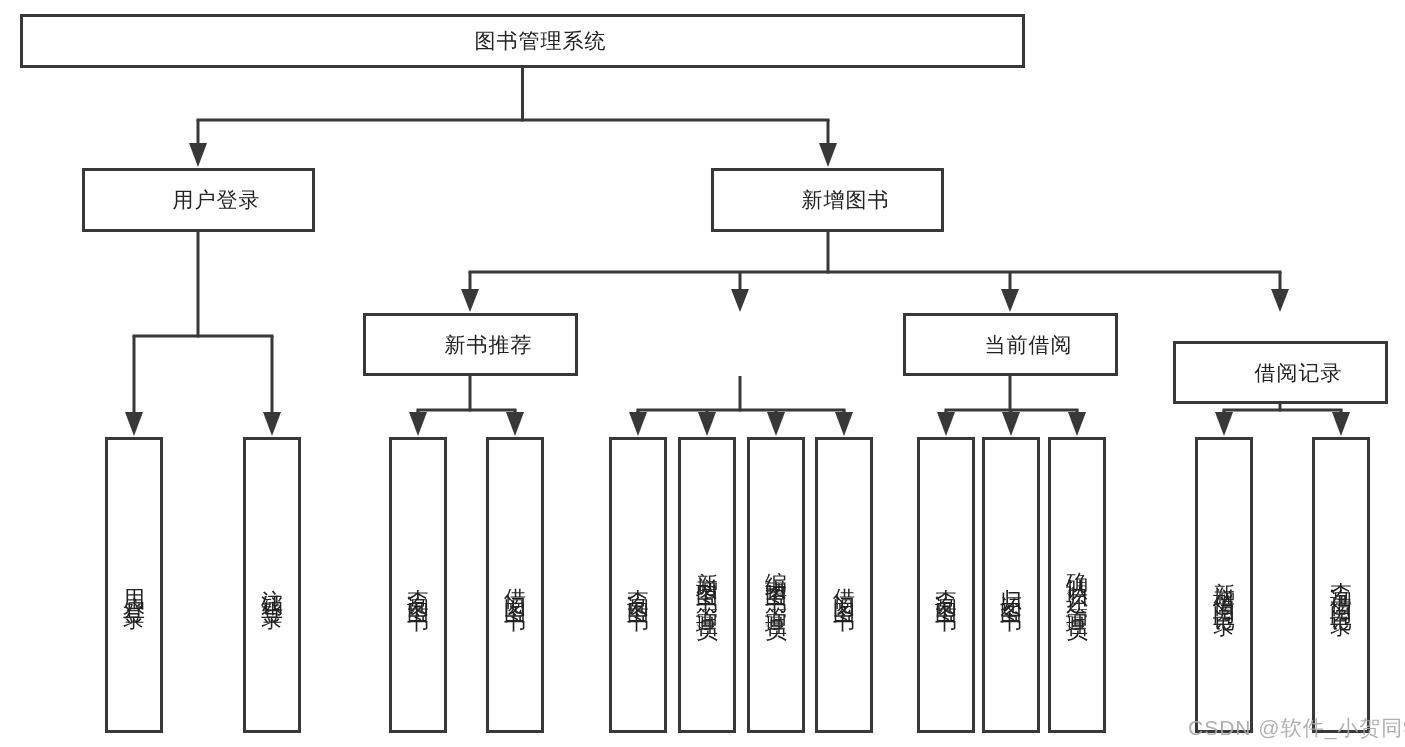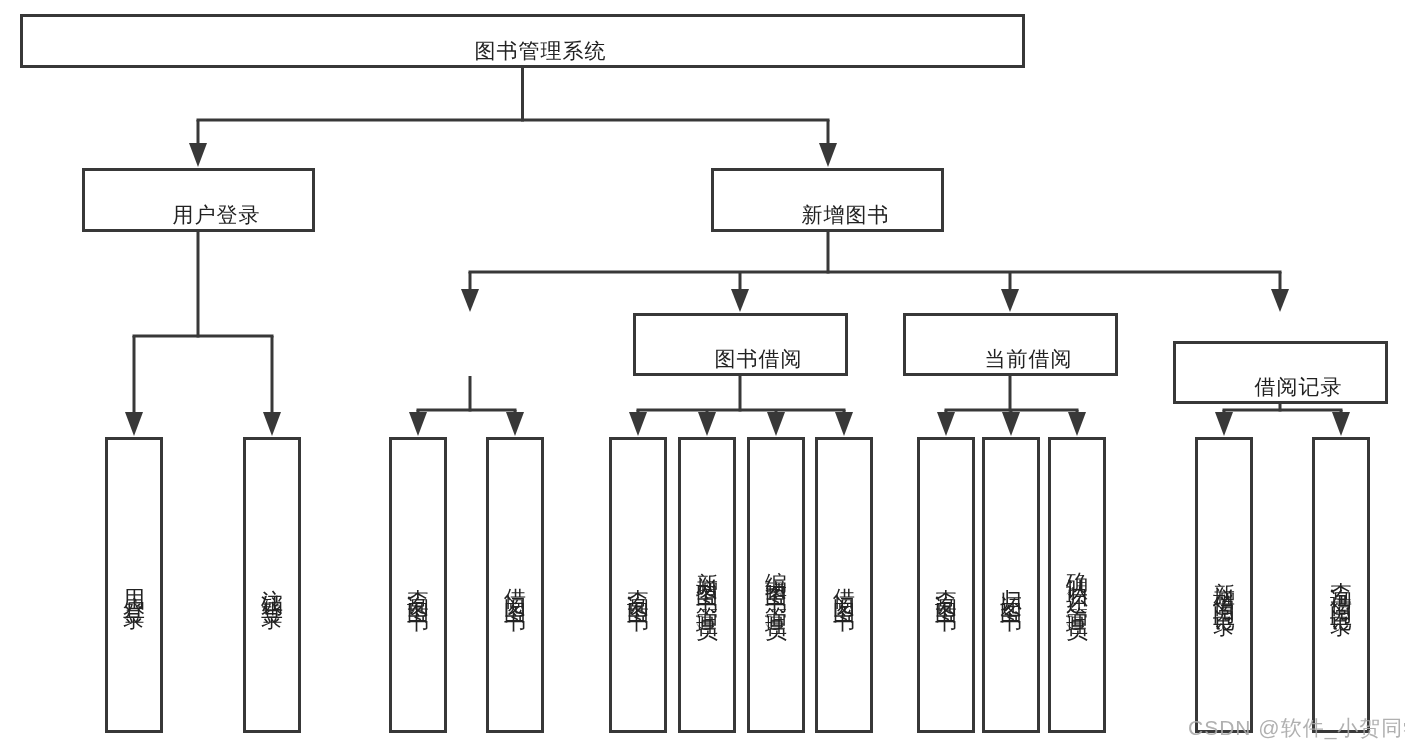--- a/index.html
+++ b/index.html
@@ -27,21 +27,21 @@
     width:1405px;height:747px;
     color:var(--line);
   }
   .connectors line{stroke:currentColor;stroke-width:3;}
   .connectors polygon{fill:currentColor;stroke:none;}
   .hbox{
     position:absolute;
     border:3px solid var(--line);
     background:#ffffff;
     display:flex;
-    align-items:flex-end;
+    align-items:center;
     justify-content:center;
     padding-left:36px;
   }
   .hlabel{
     font-size:21px;
     letter-spacing:1px;
     color:var(--text);
     white-space:nowrap;
   }
   .vbox{
@@ -159,22 +159,22 @@
     <span class="hlabel">图书管理系统</span>
   </div>
 
   <div class="hbox" style="left:82px;top:168px;width:233px;height:64px;">
     <span class="hlabel">用户登录</span>
   </div>
   <div class="hbox" style="left:711px;top:168px;width:233px;height:64px;">
     <span class="hlabel">新增图书</span>
   </div>
 
-  <div class="hbox" style="left:633px;top:313px;width:215px;height:63px;">
-    <span class="hlabel">图书借阅</span>
+  <div class="hbox" style="left:363px;top:313px;width:215px;height:63px;">
+    <span class="hlabel">新书推荐</span>
   </div>
   <div class="hbox" style="left:903px;top:313px;width:215px;height:63px;">
     <span class="hlabel">当前借阅</span>
   </div>
   <div class="hbox" style="left:1173px;top:313px;width:215px;height:63px;margin-top:28px;">
     <span class="hlabel">借阅记录</span>
   </div>
 
   <div class="vbox" style="left:105px;">
     <span class="vlabel">用户登录</span>

